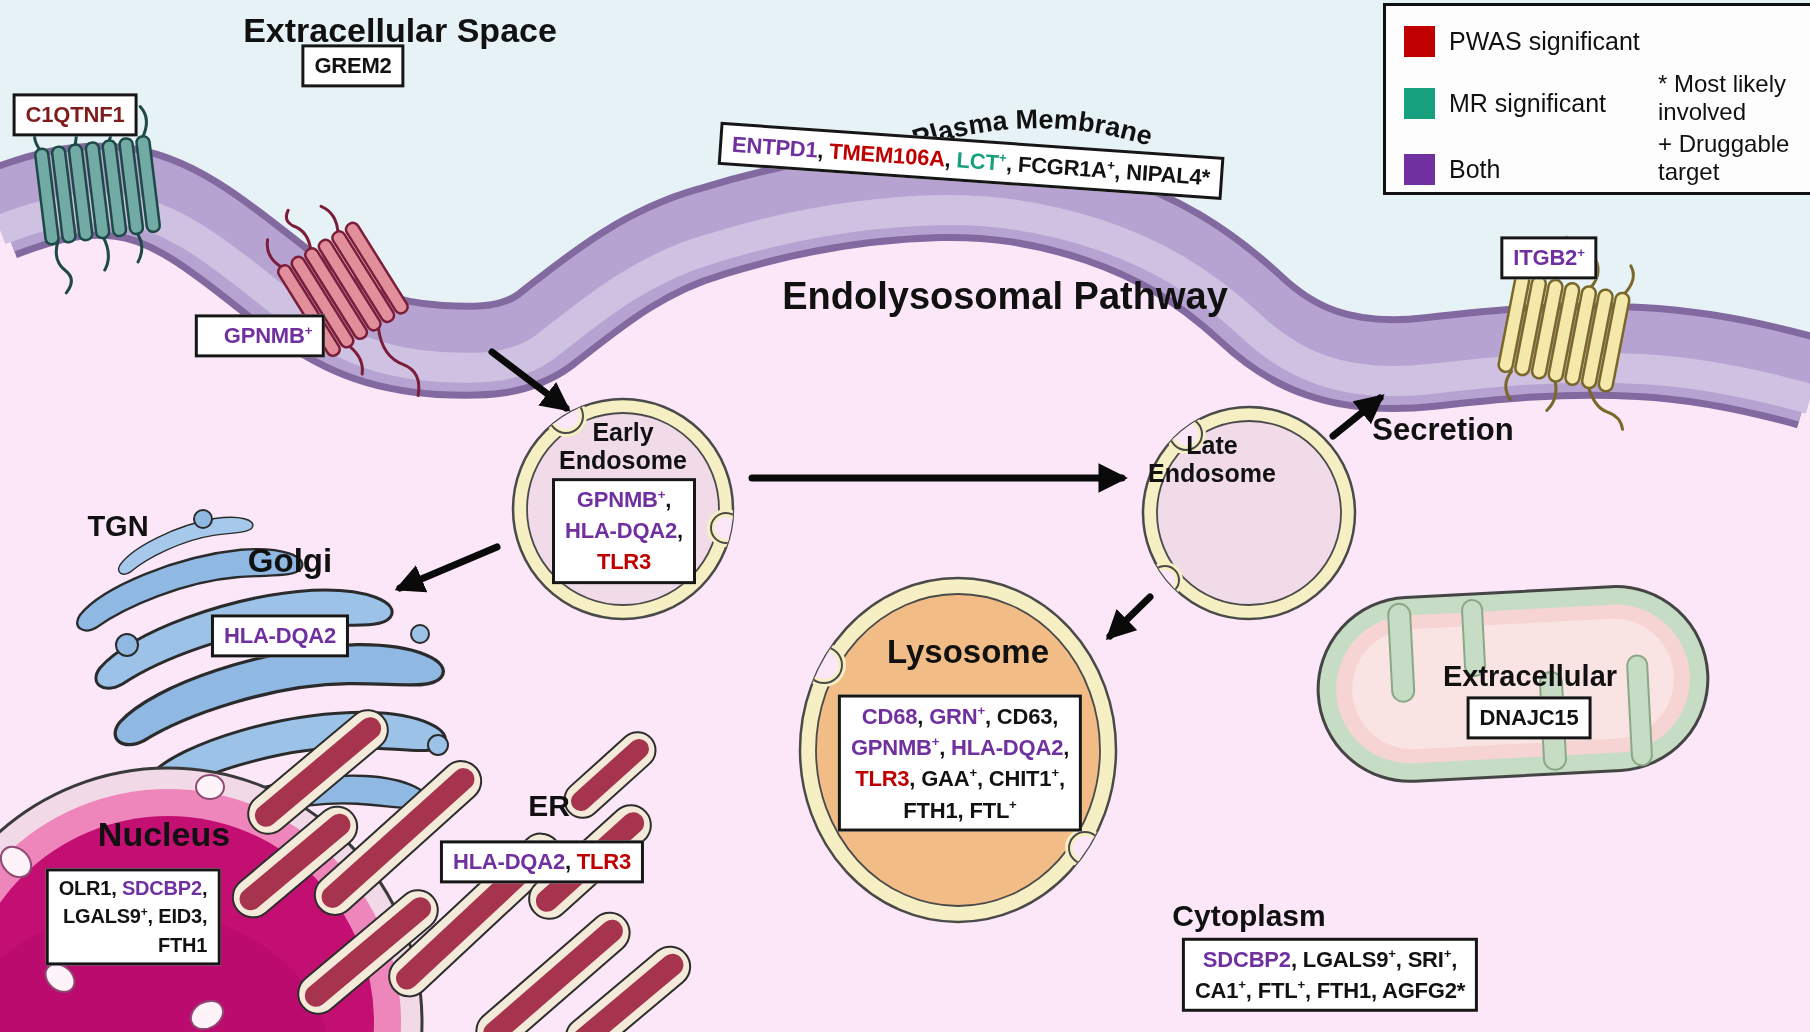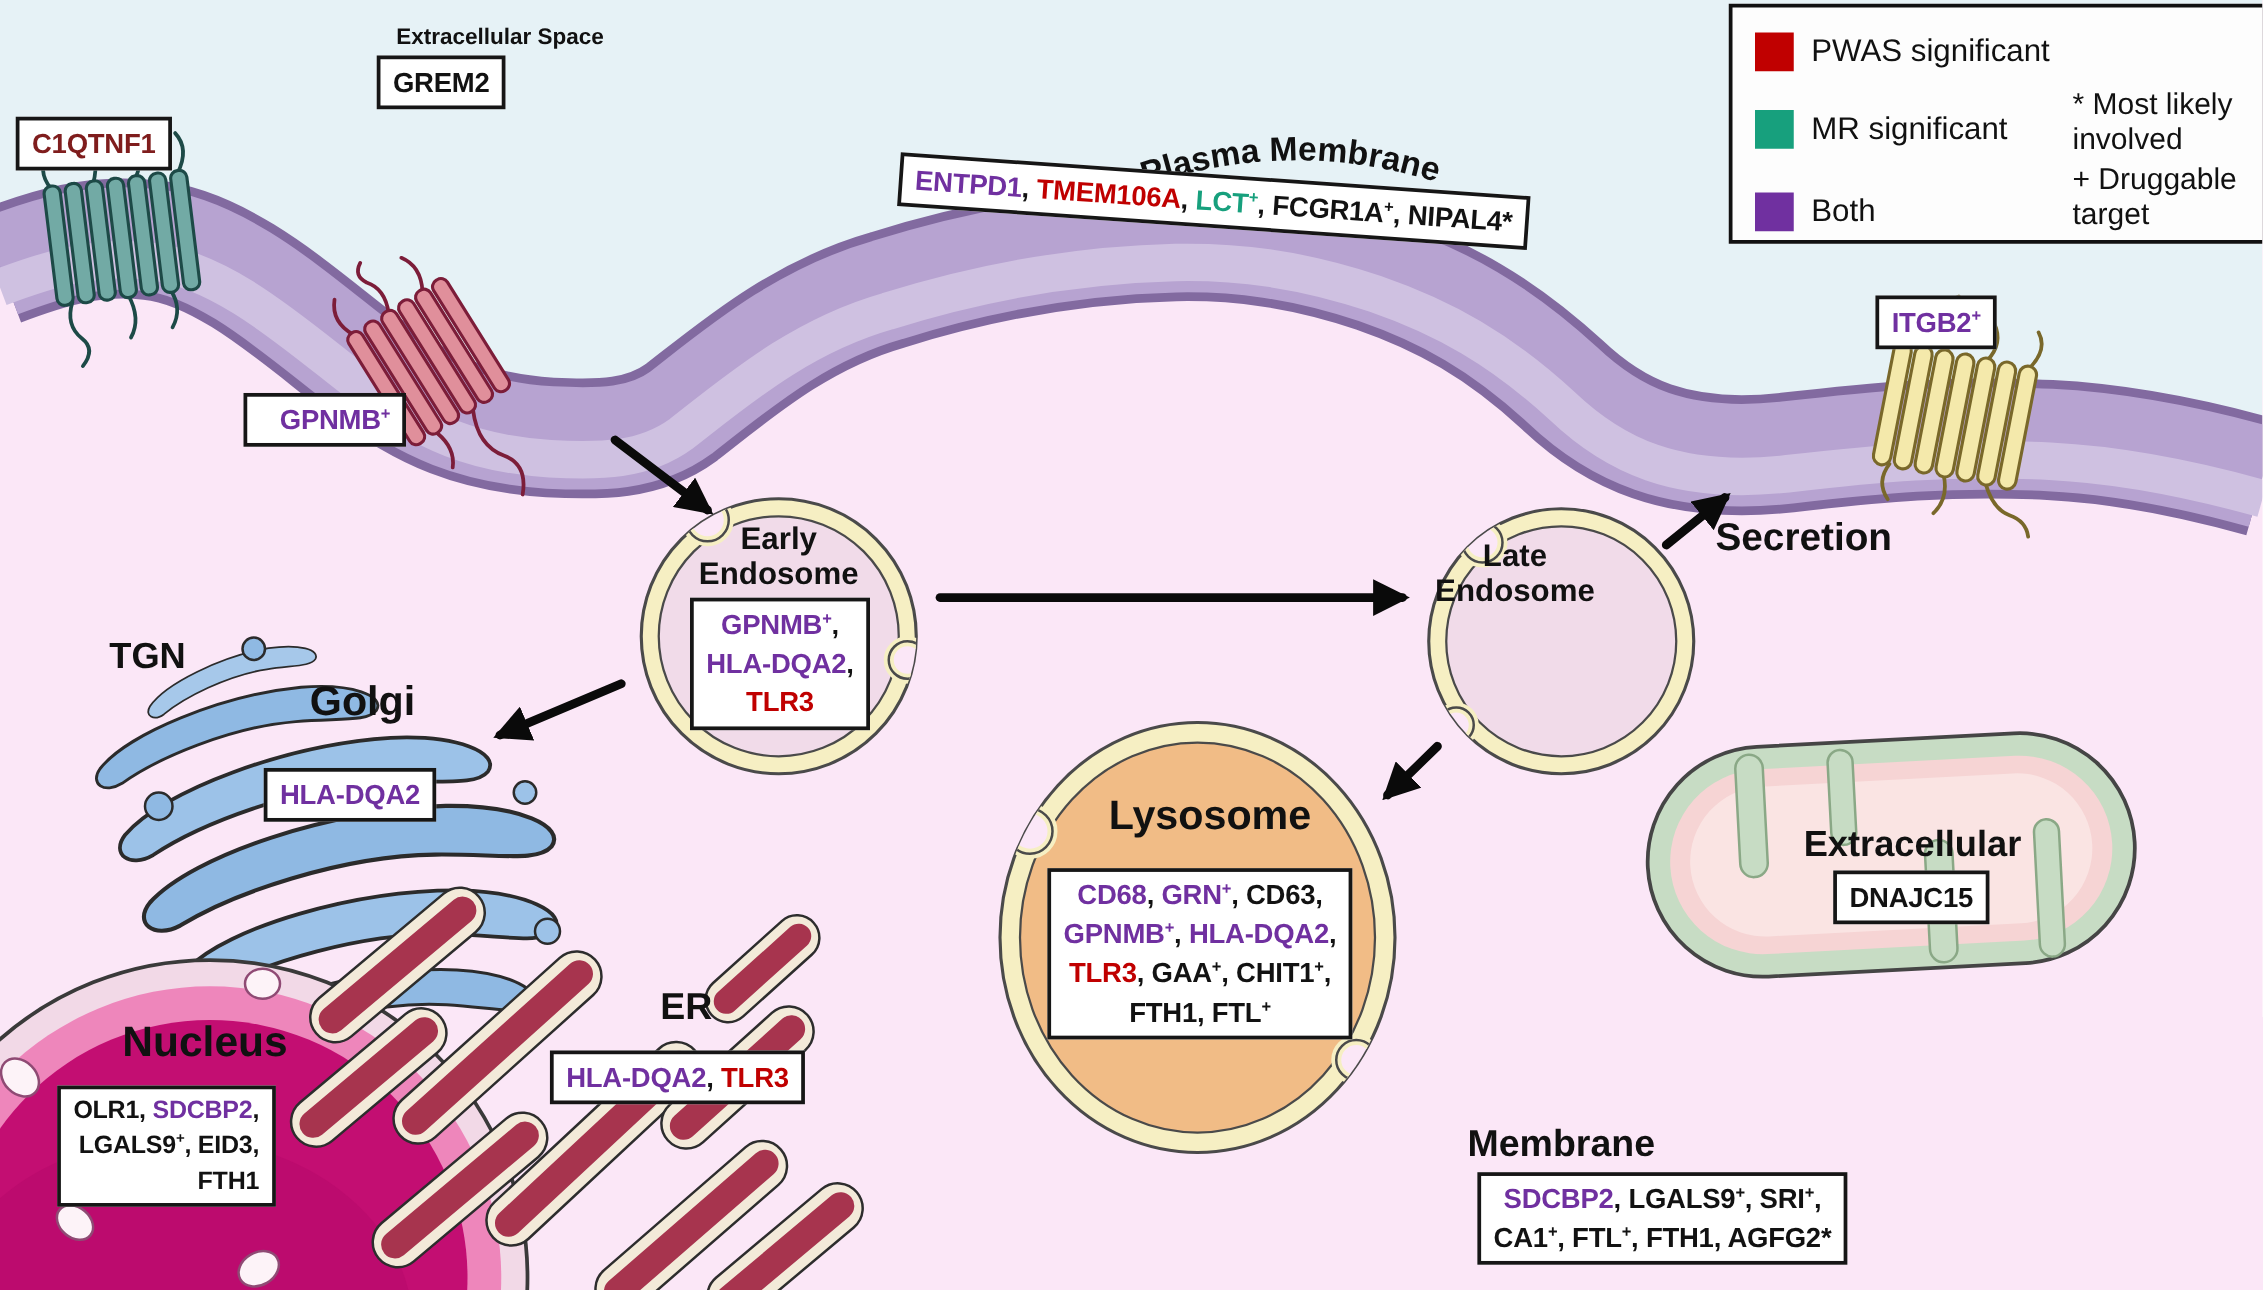--- a/index.html
+++ b/index.html
@@ -232,38 +232,39 @@
 
   <g stroke="#0a0a0a" stroke-width="7" stroke-linecap="round" fill="none">
     <line x1="492" y1="352" x2="566" y2="408" marker-end="url(#ah)"></line>
     <line x1="752" y1="478" x2="1122" y2="478" marker-end="url(#ah)"></line>
     <line x1="497" y1="547" x2="400" y2="588" marker-end="url(#ah)"></line>
     <line x1="1333" y1="436" x2="1380" y2="398" marker-end="url(#ah)"></line>
     <line x1="1150" y1="597" x2="1110" y2="636" marker-end="url(#ah)"></line>
   </g>
 </svg>
 
-<div class="olabel" style="left:400px;top:30px;font-size:18px">Extracellular Space</div>
-
+<div class="olabel" style="left:400px;top:30px;font-size:34px">Extracellular Space</div>
+
+<div class="olabel" style="left:1005px;top:296px;font-size:38px">Endolysosomal Pathway</div>
 
 <div class="olabel" style="left:1443px;top:430px;font-size:31px">Secretion</div>
 
 <div class="olabel" style="left:118px;top:526px;font-size:29px">TGN</div>
 
 <div class="olabel" style="left:290px;top:561px;font-size:33px">Golgi</div>
 
 <div class="olabel" style="left:968px;top:652px;font-size:33px">Lysosome</div>
 
 <div class="olabel" style="left:1530px;top:676px;font-size:29px">Extracellular</div>
 
 <div class="olabel" style="left:164px;top:834px;font-size:34px">Nucleus</div>
 
 <div class="olabel" style="left:549px;top:806px;font-size:30px">ER</div>
 
-<div class="olabel" style="left:1249px;top:916px;font-size:30px">Membrane</div>
+<div class="olabel" style="left:1249px;top:916px;font-size:30px">Cytoplasm</div>
 
 <div class="olabel wrap" style="left:623px;top:446px;font-size:25px">Early Endosome</div>
 
 <div class="olabel wrap" style="left:1212px;top:459px;font-size:25px">Late Endosome</div>
 
 <div class="gbox" style="left:353px;top:66px"><span style="color: rgb(18, 18, 18);">GREM2</span></div>
 
 <div class="gbox" style="left:75px;top:115px"><span style="color: #7f1d1d;">C1QTNF1</span></div>
 
 <div class="gbox" style="left:260px;top:336px"><span style="color: rgb(112, 48, 160); margin-left: 16px;">GPNMB<sup>+</sup></span></div>

